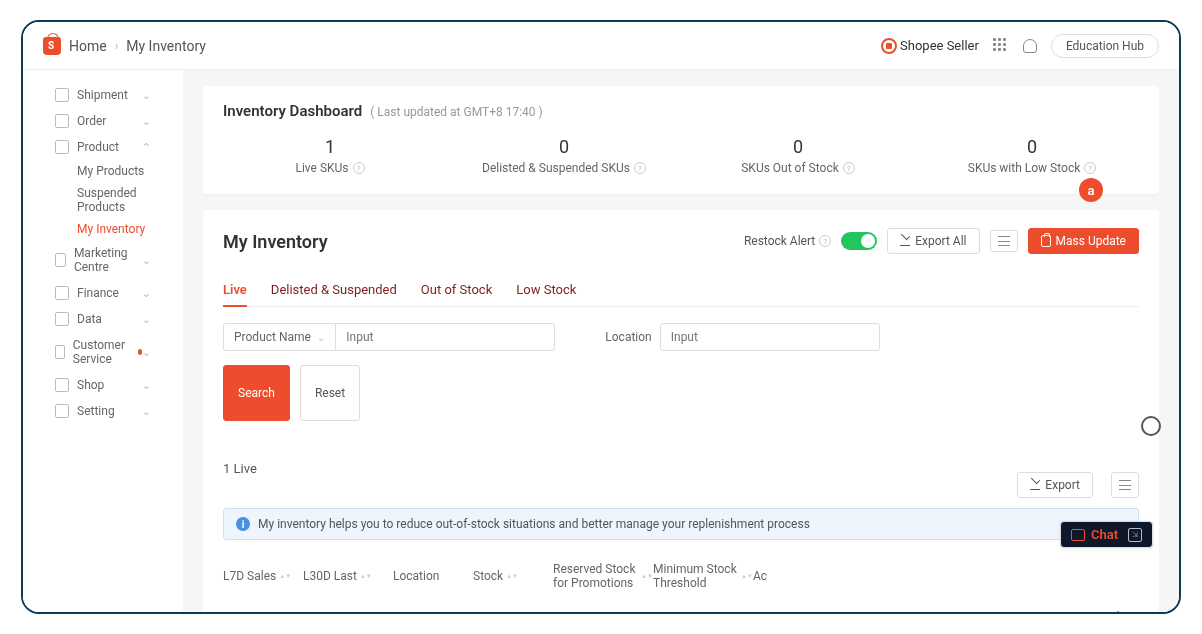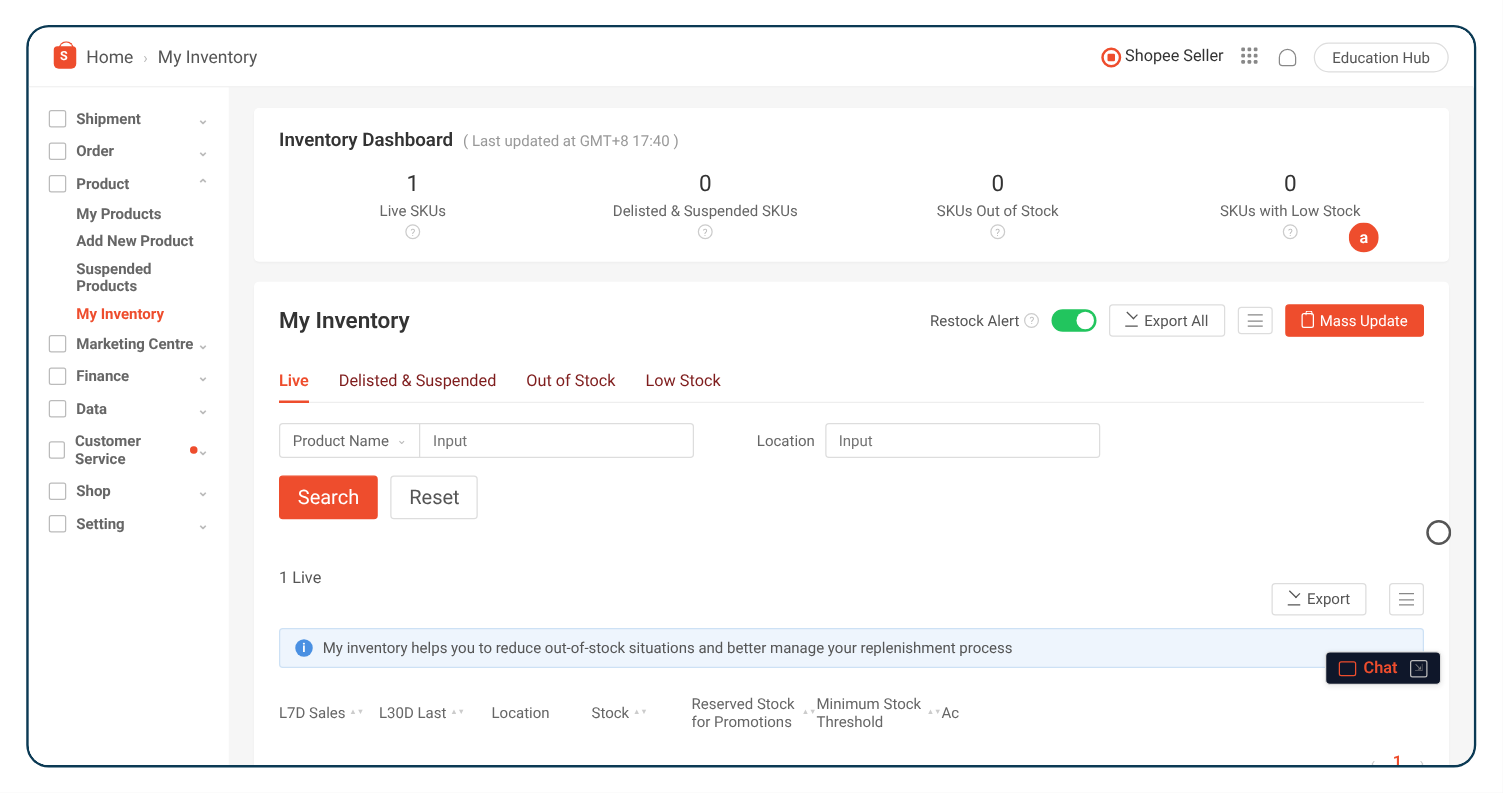--- a/index.html
+++ b/index.html
@@ -18,38 +18,38 @@
 .seller-badge { display:flex; align-items:center; gap:3px; font-size:13px; color:#333; }
 .seller-badge .dot { width:16px; height:16px; border:2px solid #ee4d2d; border-radius:50%; display:flex; align-items:center; justify-content:center; }
 .seller-badge .dot::after { content:""; width:6px; height:6px; background:#ee4d2d; border-radius:1px; }
 .grid9 { width:16px; height:16px; display:grid; grid-template-columns:repeat(3,3px); grid-template-rows:repeat(3,3px); gap:2px; }
 .grid9 span { background:#888; border-radius:1px; }
 .bell { width:14px; height:14px; border:1.5px solid #888; border-radius:7px 7px 3px 3px; position:relative; }
 .edu-hub { border:1px solid #ddd; border-radius:14px; padding:4px 14px; font-size:12px; color:#555; }
 
 
 .body-row { display:flex; height:calc(100% - 48px); }
-.sidebar { width:160px; padding:12px 0; background:#fff; font-size:12px;font-weight:bold; }
+.sidebar { width:160px; padding:12px 16px; background:#fff; font-size:12px; }
 .side-item { display:flex; align-items:center; padding:6px 16px; color:#666; cursor:pointer; position:relative; }
 .side-item .icon { width:14px; height:14px; margin-right:8px; border:1px solid #bbb; border-radius:2px; }
 .side-item .caret { margin-left:auto; color:#bbb; font-size:11px; }
 .side-sub { padding:4px 16px 4px 38px; color:#666; font-size:12px; cursor:pointer; }
 .side-sub.active { color:#ee4d2d; }
 .red-dot { width:6px; height:6px; background:#ee4d2d; border-radius:50%; display:inline-block; margin-left:4px; }
 
 
 .main { flex:1; padding:16px 20px; overflow:auto; }
 .card { background:#fff; border-radius:4px; box-shadow:0 1px 2px rgba(0,0,0,0.04); margin-bottom:16px; }
 .dash-head { padding:16px 20px 8px; display:flex; align-items:baseline; gap:8px; }
 .dash-title { font-size:15px; font-weight:600; color:#333; }
 .dash-sub { font-size:12px; color:#999; }
 .dash-stats { display:flex; padding:8px 10px 18px; }
 .stat { flex:1; text-align:center; }
 .stat-val { font-size:18px; font-weight:400; color:#333; }
-.stat-label { font-size:12px; color:#666; margin-top:4px; display:inline-flex; align-items:center; gap:4px;flex-direction:column; }
+.stat-label { font-size:12px; color:#666; margin-top:4px; display:inline-flex; align-items:center; gap:4px; }
 .help-q { width:12px; height:12px; border:1px solid #ccc; border-radius:50%; font-size:8px; color:#bbb; display:inline-flex; align-items:center; justify-content:center; }
 
 .inv-card { padding:18px 20px; position:relative; }
 .inv-head { display:flex; align-items:center; margin-bottom:20px; }
 .inv-title { font-size:18px; font-weight:600; color:#333; }
 .inv-actions { margin-left:auto; display:flex; align-items:center; gap:10px; }
 .restock { font-size:12px; color:#555; display:flex; align-items:center; gap:4px; }
 .toggle { width:36px; height:18px; background:#22c55e; border-radius:10px; position:relative; }
 .toggle::after { content:""; width:14px; height:14px; background:#fff; border-radius:50%; position:absolute; right:2px; top:2px; }
 .btn { border:1px solid #ddd; background:#fff; padding:5px 12px; font-size:12px; border-radius:3px; color:#555; display:inline-flex; align-items:center; gap:5px; cursor:pointer; }
@@ -66,21 +66,21 @@
 .tab { padding:8px 0; font-size:13px; color:#7f1d1d; cursor:pointer; }
 .tab.active { color:#ee4d2d; font-weight:600; border-bottom:2px solid #ee4d2d; margin-bottom:-1px; }
 
 .filters { display:flex; gap:40px; margin-bottom:14px; }
 .filter { display:flex; align-items:center; }
 .filter-label { border:1px solid #ddd; border-right:none; padding:6px 10px; font-size:12px; color:#666; border-radius:3px 0 0 3px; display:flex; align-items:center; gap:6px; }
 .filter-input { border:1px solid #ddd; padding:6px 10px; font-size:12px; border-radius:0 3px 3px 0; width:220px; outline:none; }
 .filter-label.plain { border:none; padding-right:8px; }
 
 .action-row { display:flex; gap:10px; margin-bottom:18px; }
-.btn-sm { padding:7px 14px; font-size:16px; border-radius:3px; cursor:pointer; }
+.btn-sm { padding:20px 14px; font-size:12px; border-radius:3px; cursor:pointer; }
 .btn-search { background:#ee4d2d; color:#fff; border:1px solid #ee4d2d; }
 .btn-reset { background:#fff; border:1px solid #ddd; color:#555; }
 
 .count-row { display:flex; align-items:center; margin-bottom:10px; font-size:13px; color:#555; }
 .count-row .right { margin-left:auto; display:flex; gap:18px;margin-top:33px; }
 
 .info-banner { background:#eef5fd; border:1px solid #cde1f5; border-radius:3px; padding:8px 12px; font-size:12px; color:#555; display:flex; align-items:center; gap:8px; margin-bottom:14px; }
 .info-icon { width:14px; height:14px; border-radius:50%; background:#4a90e2; color:#fff; font-size:10px; display:flex; align-items:center; justify-content:center; font-weight:bold; }
 
 .table-head { display:flex; font-size:12px; color:#666; padding:8px 0; }
@@ -151,21 +151,20 @@
             <span class="icon"></span>
             <span>Order</span>
             <span class="caret">⌄</span>
           </div>
       <div class="side-item">
             <span class="icon"></span>
             <span>Product</span>
             <span class="caret">⌃</span>
           </div>
       <div class="side-sub">My Products</div>
-      <div class="side-sub">Add New Product</div>
       <div class="side-sub">Suspended Products</div>
       <div class="side-sub active">My Inventory</div>
       <div class="side-item">
             <span class="icon"></span>
             <span>Marketing Centre</span>
             <span class="caret">⌄</span>
           </div>
       <div class="side-item">
             <span class="icon"></span>
             <span>Finance</span>

